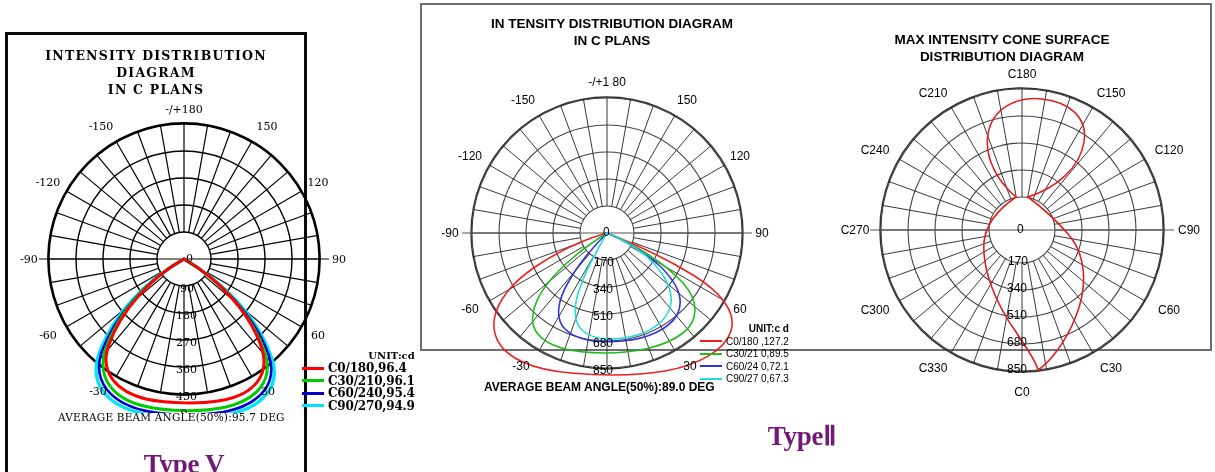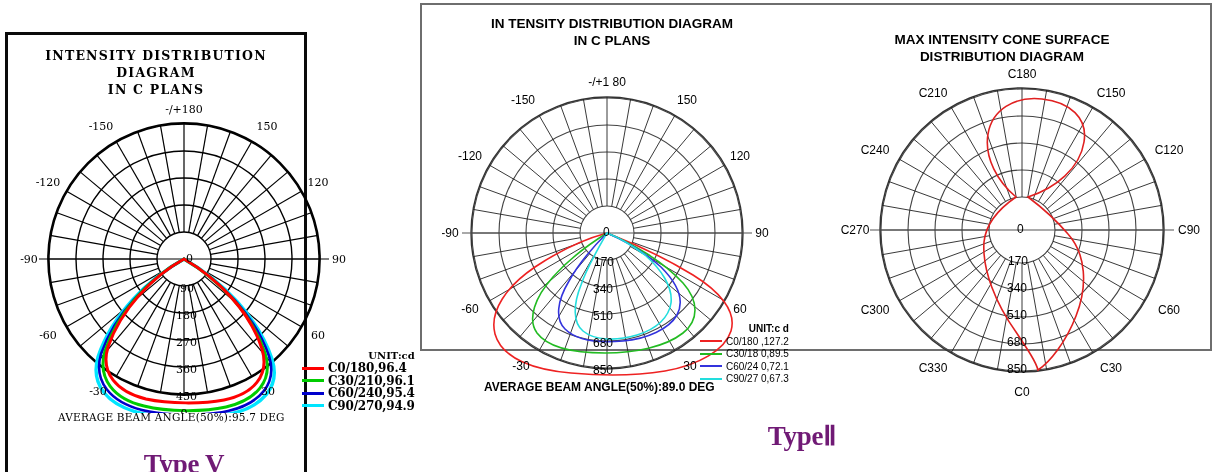--- a/index.html
+++ b/index.html
@@ -283,21 +283,21 @@
     </div>
 
     <div class="legend sans" style="left:278px;top:318px;">
       <div class="unit" style="margin-left:20px;">UNIT:c d</div>
       <div class="row">
         <span class="swatch" style="background:#ee2222"></span>
         <span>C0/180 ,127.2</span>
       </div>
       <div class="row">
         <span class="swatch" style="background:#22bb22"></span>
-        <span>C30/18 0,89.5</span>
+        <span>C30/21 0,89.5</span>
       </div>
       <div class="row">
         <span class="swatch" style="background:#3333dd"></span>
         <span>C60/24 0,72.1</span>
       </div>
       <div class="row">
         <span class="swatch" style="background:#22dddd"></span>
         <span>C90/27 0,67.3</span>
       </div>
     </div>

